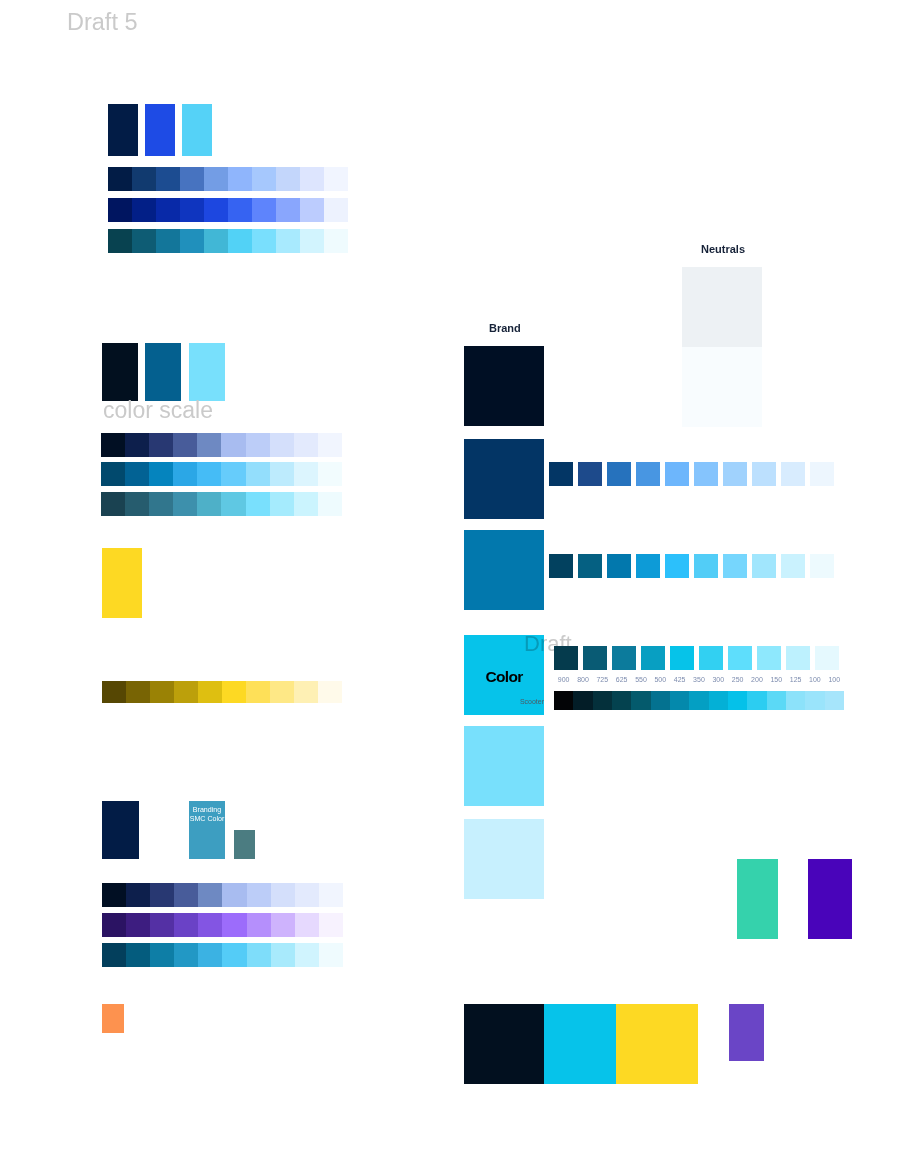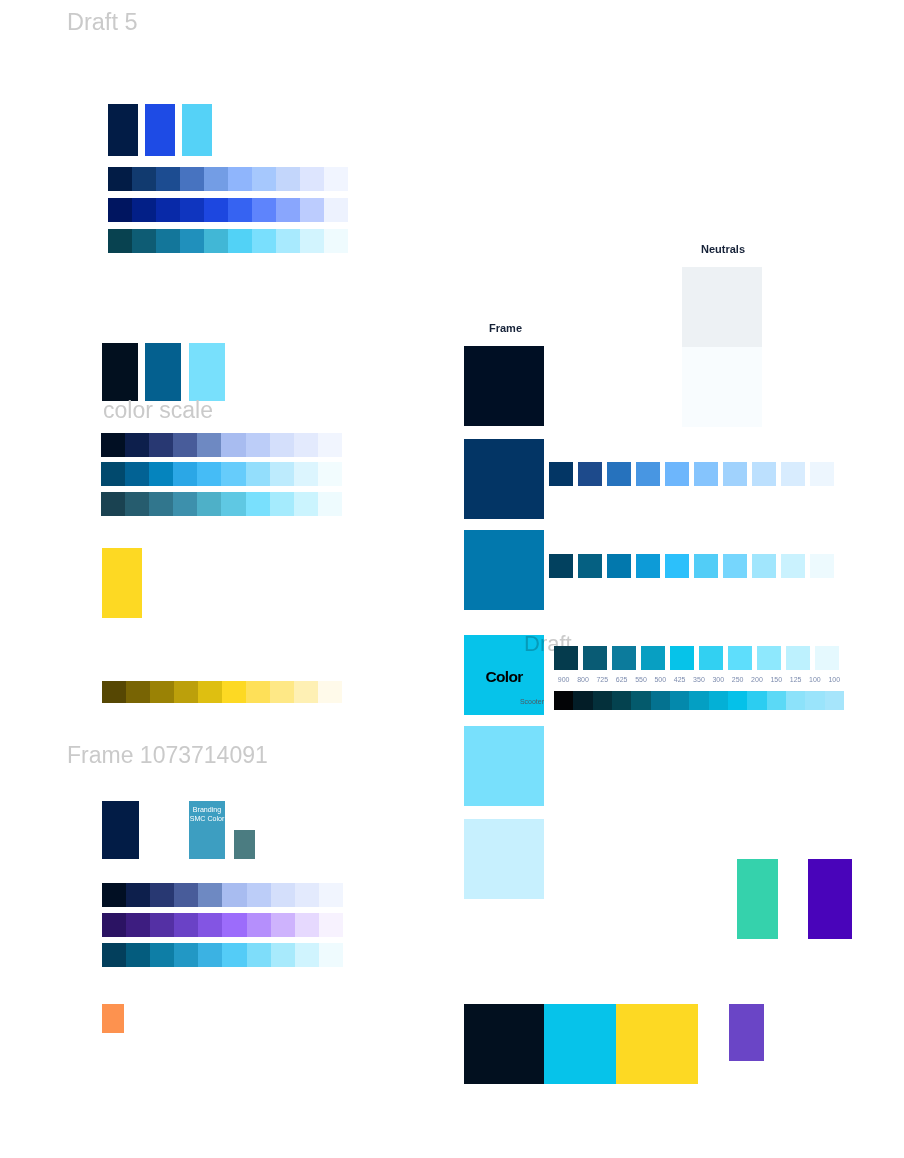--- a/index.html
+++ b/index.html
@@ -112,21 +112,20 @@
         <i style="background: rgb(188, 160, 11);"></i>
         <i style="background: rgb(222, 191, 17);"></i>
         <i style="background: rgb(253, 217, 35);"></i>
         <i style="background: rgb(254, 224, 88);"></i>
         <i style="background: rgb(254, 232, 134);"></i>
         <i style="background: rgb(254, 240, 180);"></i>
         <i style="background: rgb(255, 250, 234);"></i>
       </div>
 </div>
 <div class="group">
-<div class="frame-label" style="left:67px;top:744px;font-size:23px;color:#CACACA;font-weight:400;">Frame 1073714091</div>
 <div class="sw" style="left: 102px; top: 801px; width: 37px; height: 58px; background: rgb(2, 28, 70);"></div>
 <div class="sw" style="left: 189px; top: 801px; width: 36px; height: 58px; background: rgb(61, 158, 193);"></div>
 <div class="abs" style="left:189px;top:806px;width:36px;text-align:center;font-size:7.1px;line-height:9.4px;color:#FFFFFF;white-space:pre;">Branding
 SMC Color</div>
 <div class="sw" style="left: 234px; top: 830px; width: 21px; height: 29px; background: rgb(75, 124, 129);"></div>
 <div class="scalebar" style="left:102px;top:883px;width:241px;height:24px;">
         <i style="background: rgb(1, 15, 35);"></i>
         <i style="background: rgb(13, 31, 76);"></i>
         <i style="background: rgb(40, 56, 114);"></i>
         <i style="background: rgb(72, 92, 154);"></i>
@@ -157,21 +156,21 @@
         <i style="background: rgb(59, 178, 227);"></i>
         <i style="background: rgb(84, 204, 247);"></i>
         <i style="background: rgb(126, 221, 250);"></i>
         <i style="background: rgb(168, 234, 252);"></i>
         <i style="background: rgb(208, 244, 254);"></i>
         <i style="background: rgb(239, 251, 254);"></i>
       </div>
 <div class="sw" style="left: 102px; top: 1004px; width: 22px; height: 29px; background: rgb(253, 146, 79);"></div>
 </div>
 <div class="group">
-<div class="abs" style="left:489px;top:323px;font-size:11px;font-weight:700;color:#162238;line-height:1;">Frame</div>
+<div class="abs" style="left:489px;top:323px;font-size:11px;font-weight:700;color:#162238;line-height:1;">Brand</div>
 <div class="abs" style="left:701px;top:244px;font-size:11px;font-weight:700;color:#162238;line-height:1;">Neutrals</div>
 <div class="sw" style="left: 464px; top: 346px; width: 80px; height: 80px; background: rgb(0, 15, 36);"></div>
 <div class="sw" style="left: 464px; top: 439px; width: 80px; height: 80px; background: rgb(3, 53, 101);"></div>
 <div class="sw" style="left: 464px; top: 530px; width: 80px; height: 80px; background: rgb(2, 120, 173);"></div>
 <div class="sw" style="left: 464px; top: 635px; width: 80px; height: 80px; background: rgb(6, 195, 234);"></div>
 <div class="sw" style="left: 464px; top: 726px; width: 80px; height: 80px; background: rgb(120, 224, 252);"></div>
 <div class="sw" style="left: 464px; top: 819px; width: 80px; height: 80px; background: rgb(199, 240, 254);"></div>
 <div class="sw" style="left: 682px; top: 267px; width: 80px; height: 80px; background: rgb(237, 241, 244);"></div>
 <div class="sw" style="left: 682px; top: 347px; width: 80px; height: 80px; background: rgb(248, 252, 254);"></div>
 <div class="frame-label" style="left:524px;top:633px;font-size:22px;color:#CACACA;mix-blend-mode:multiply;">Draft</div>

